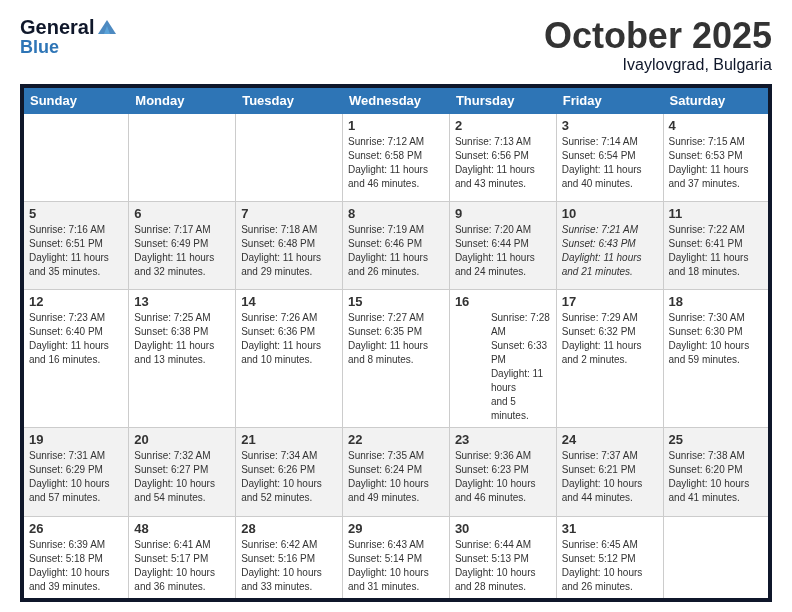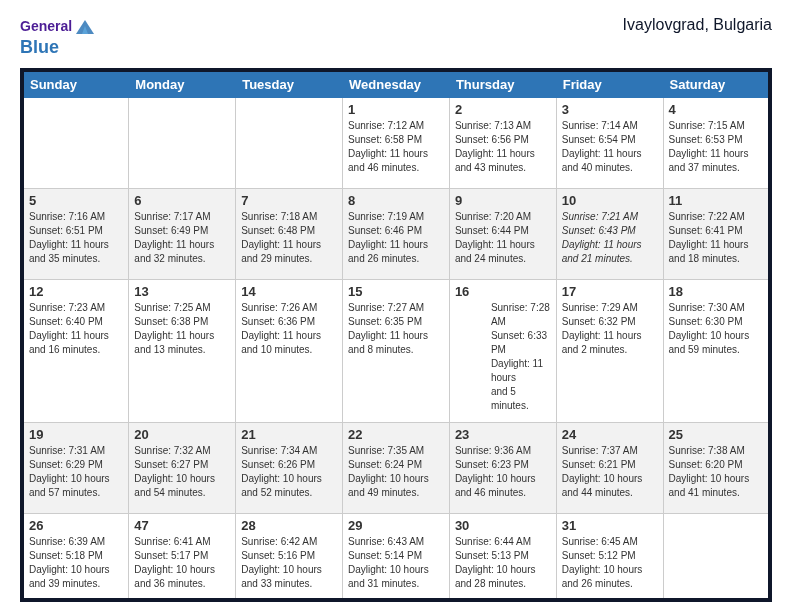--- a/index.html
+++ b/index.html
@@ -26,23 +26,23 @@
     .logo {
       display: flex;
       align-items: center;
     }
     .logo-text {
       display: flex;
       flex-direction: column;
       line-height: 1.1;
     }
     .logo-general {
-      font-size: 14px;
+      font-size: 20px;
       font-weight: bold;
-      color: #4c1d95;
+      color: #0f172a;
     }
     .logo-blue {
       font-size: 18px;
       font-weight: bold;
       color: #2e75b6;
     }
     .logo-icon {
       width: 22px;
       height: 22px;
       margin-left: 2px;
@@ -117,20 +117,21 @@
           <span class="logo-general">General</span>
           <svg class="logo-icon" viewBox="0 0 22 22" xmlns="http://www.w3.org/2000/svg">
             <polygon points="2,18 11,4 20,18" fill="#2e75b6" opacity="0.85"></polygon>
             <polygon points="8,18 14,18 11,10" fill="#5ba3d9"></polygon>
           </svg>
         </span>
         <span class="logo-blue">Blue</span>
       </div>
     </div>
     <div class="title-block">
+      <div class="month-title">October 2025</div>
       <div class="location">Ivaylovgrad, Bulgaria</div>
     </div>
   </div>
 
   <table class="calendar">
     <thead>
       <tr>
         <th>Sunday</th>
         <th>Monday</th>
         <th>Tuesday</th>
@@ -329,21 +330,21 @@
         </tr>
         <tr>
           <td>
             <span class="day-num">26</span>
             <div class="cell-text" style="white-space: pre-line;">Sunrise: 6:39 AM
 Sunset: 5:18 PM
 Daylight: 10 hours
 and 39 minutes.</div>
           </td>
           <td>
-            <span class="day-num">47</span>
+            <span class="day-num">48</span>
             <div class="cell-text" style="white-space: pre-line;">Sunrise: 6:41 AM
 Sunset: 5:17 PM
 Daylight: 10 hours
 and 36 minutes.</div>
           </td>
           <td>
             <span class="day-num">28</span>
             <div class="cell-text" style="white-space: pre-line;">Sunrise: 6:42 AM
 Sunset: 5:16 PM
 Daylight: 10 hours

